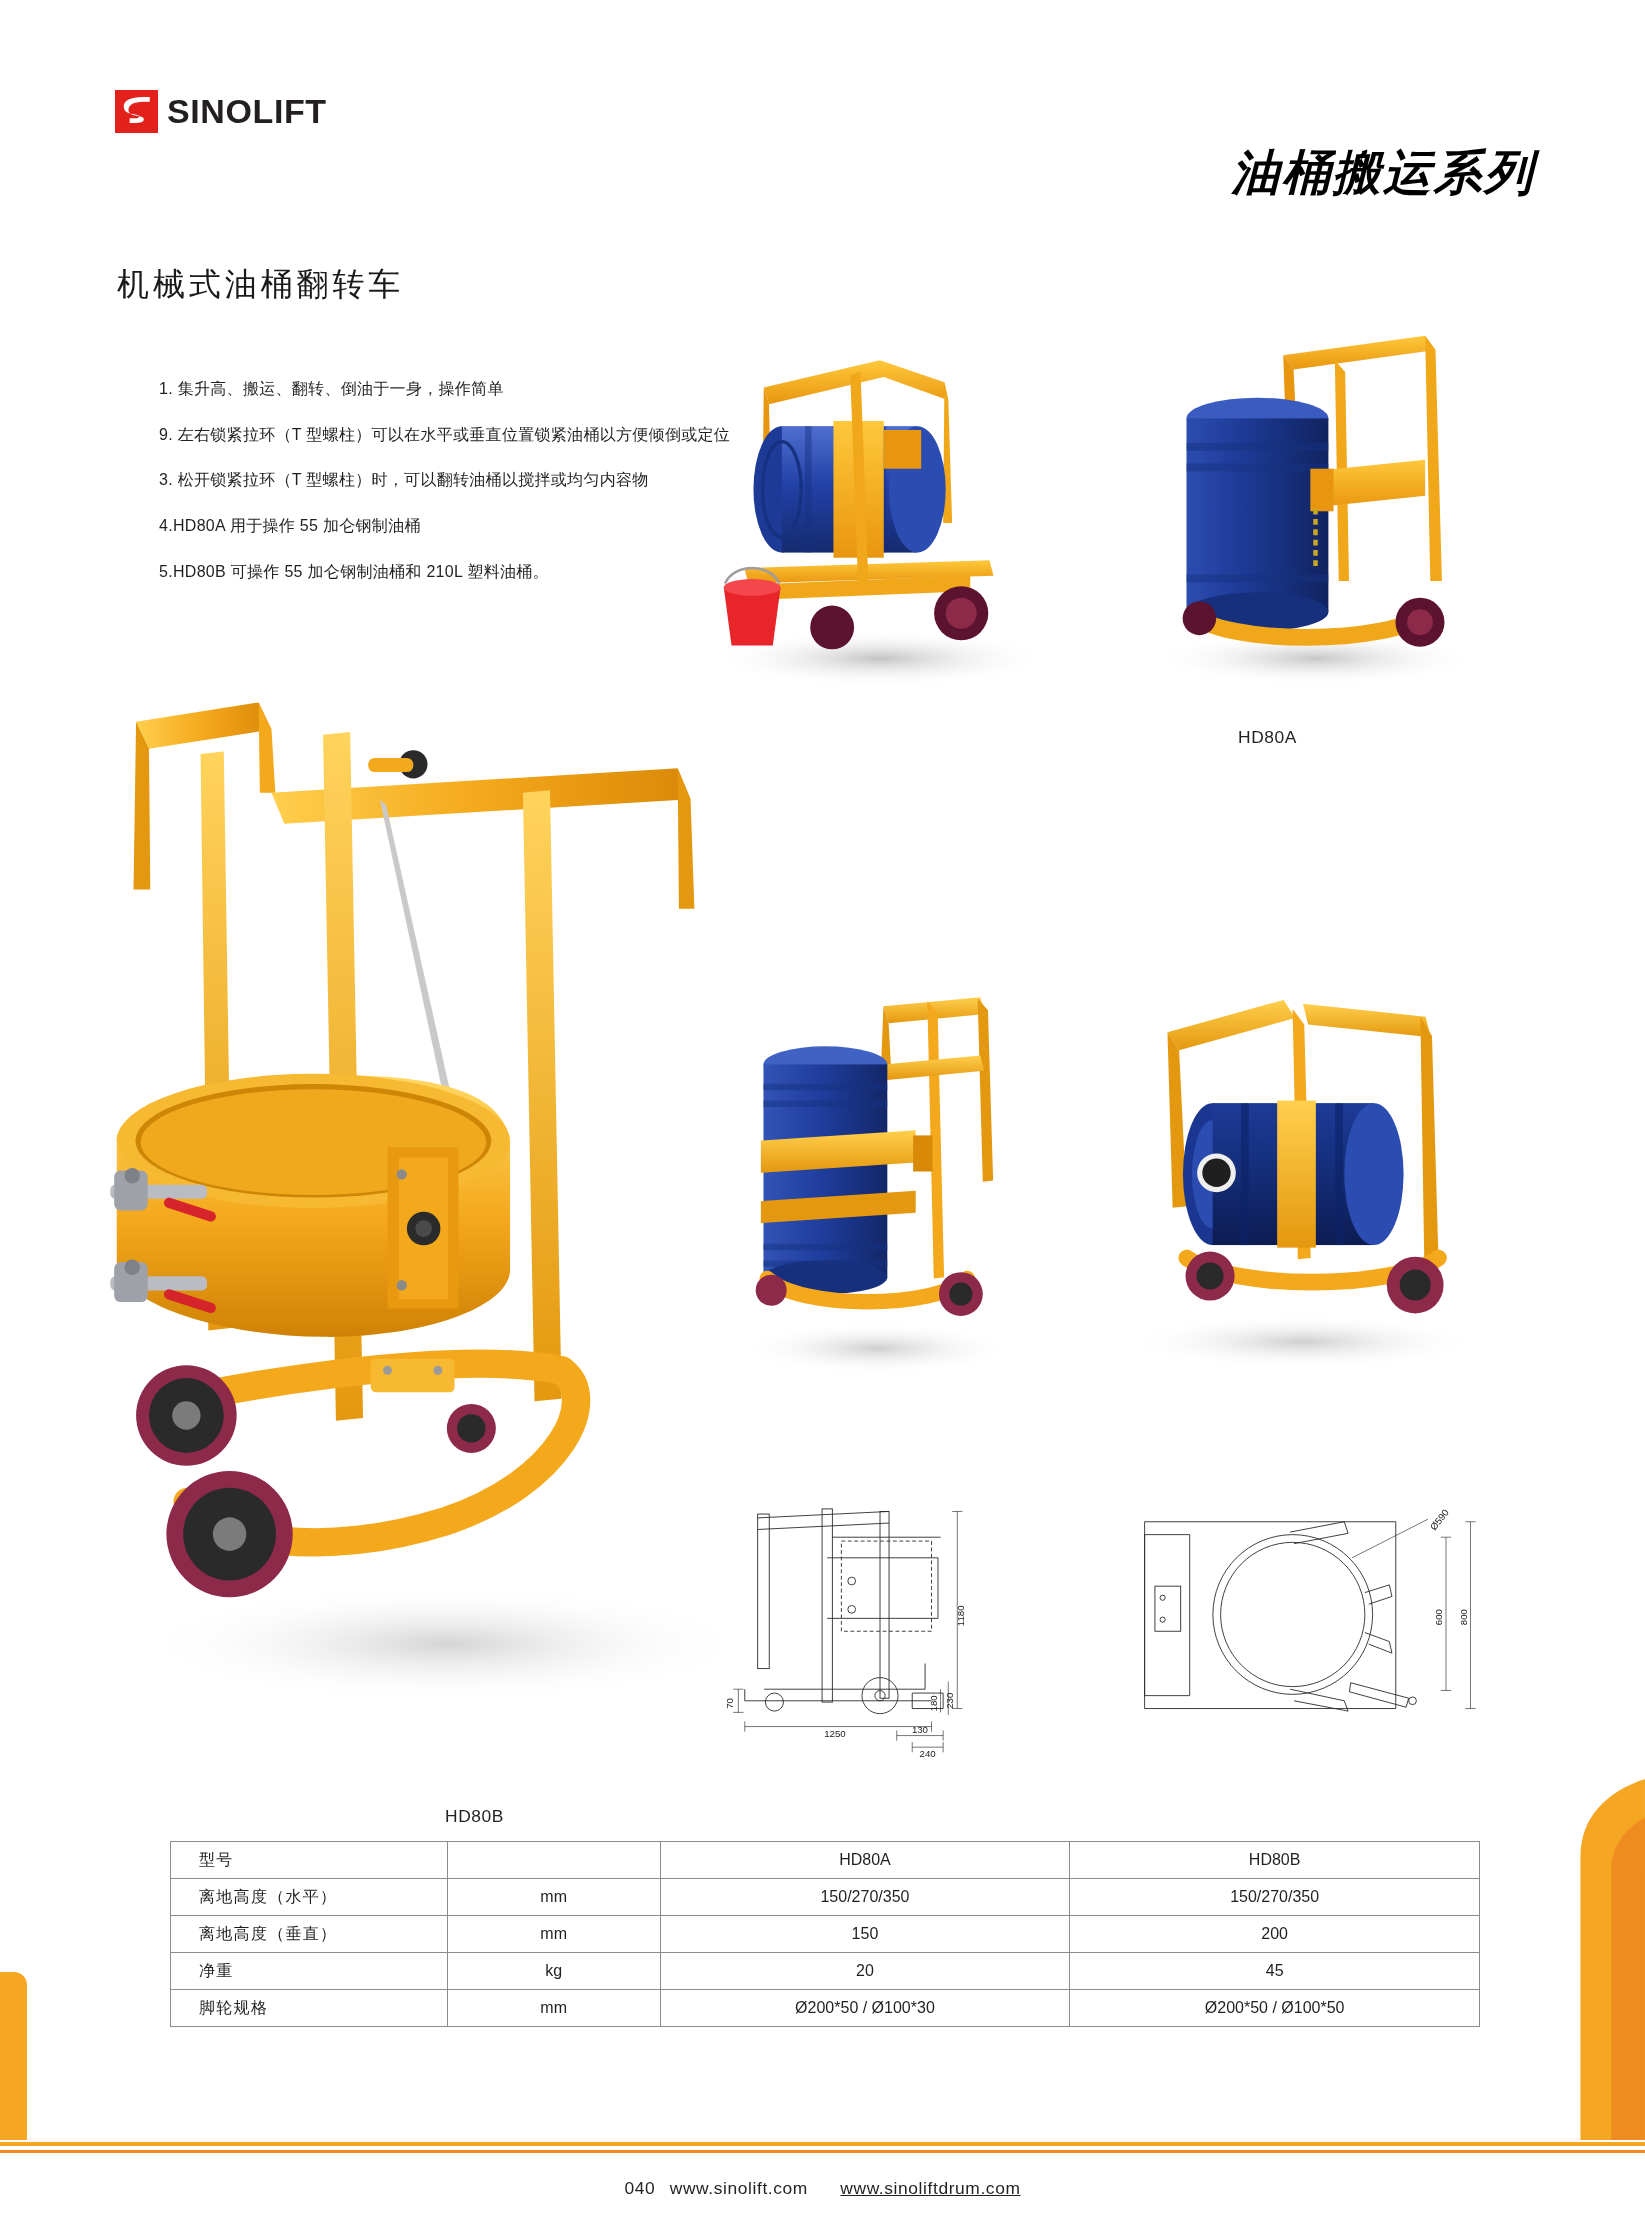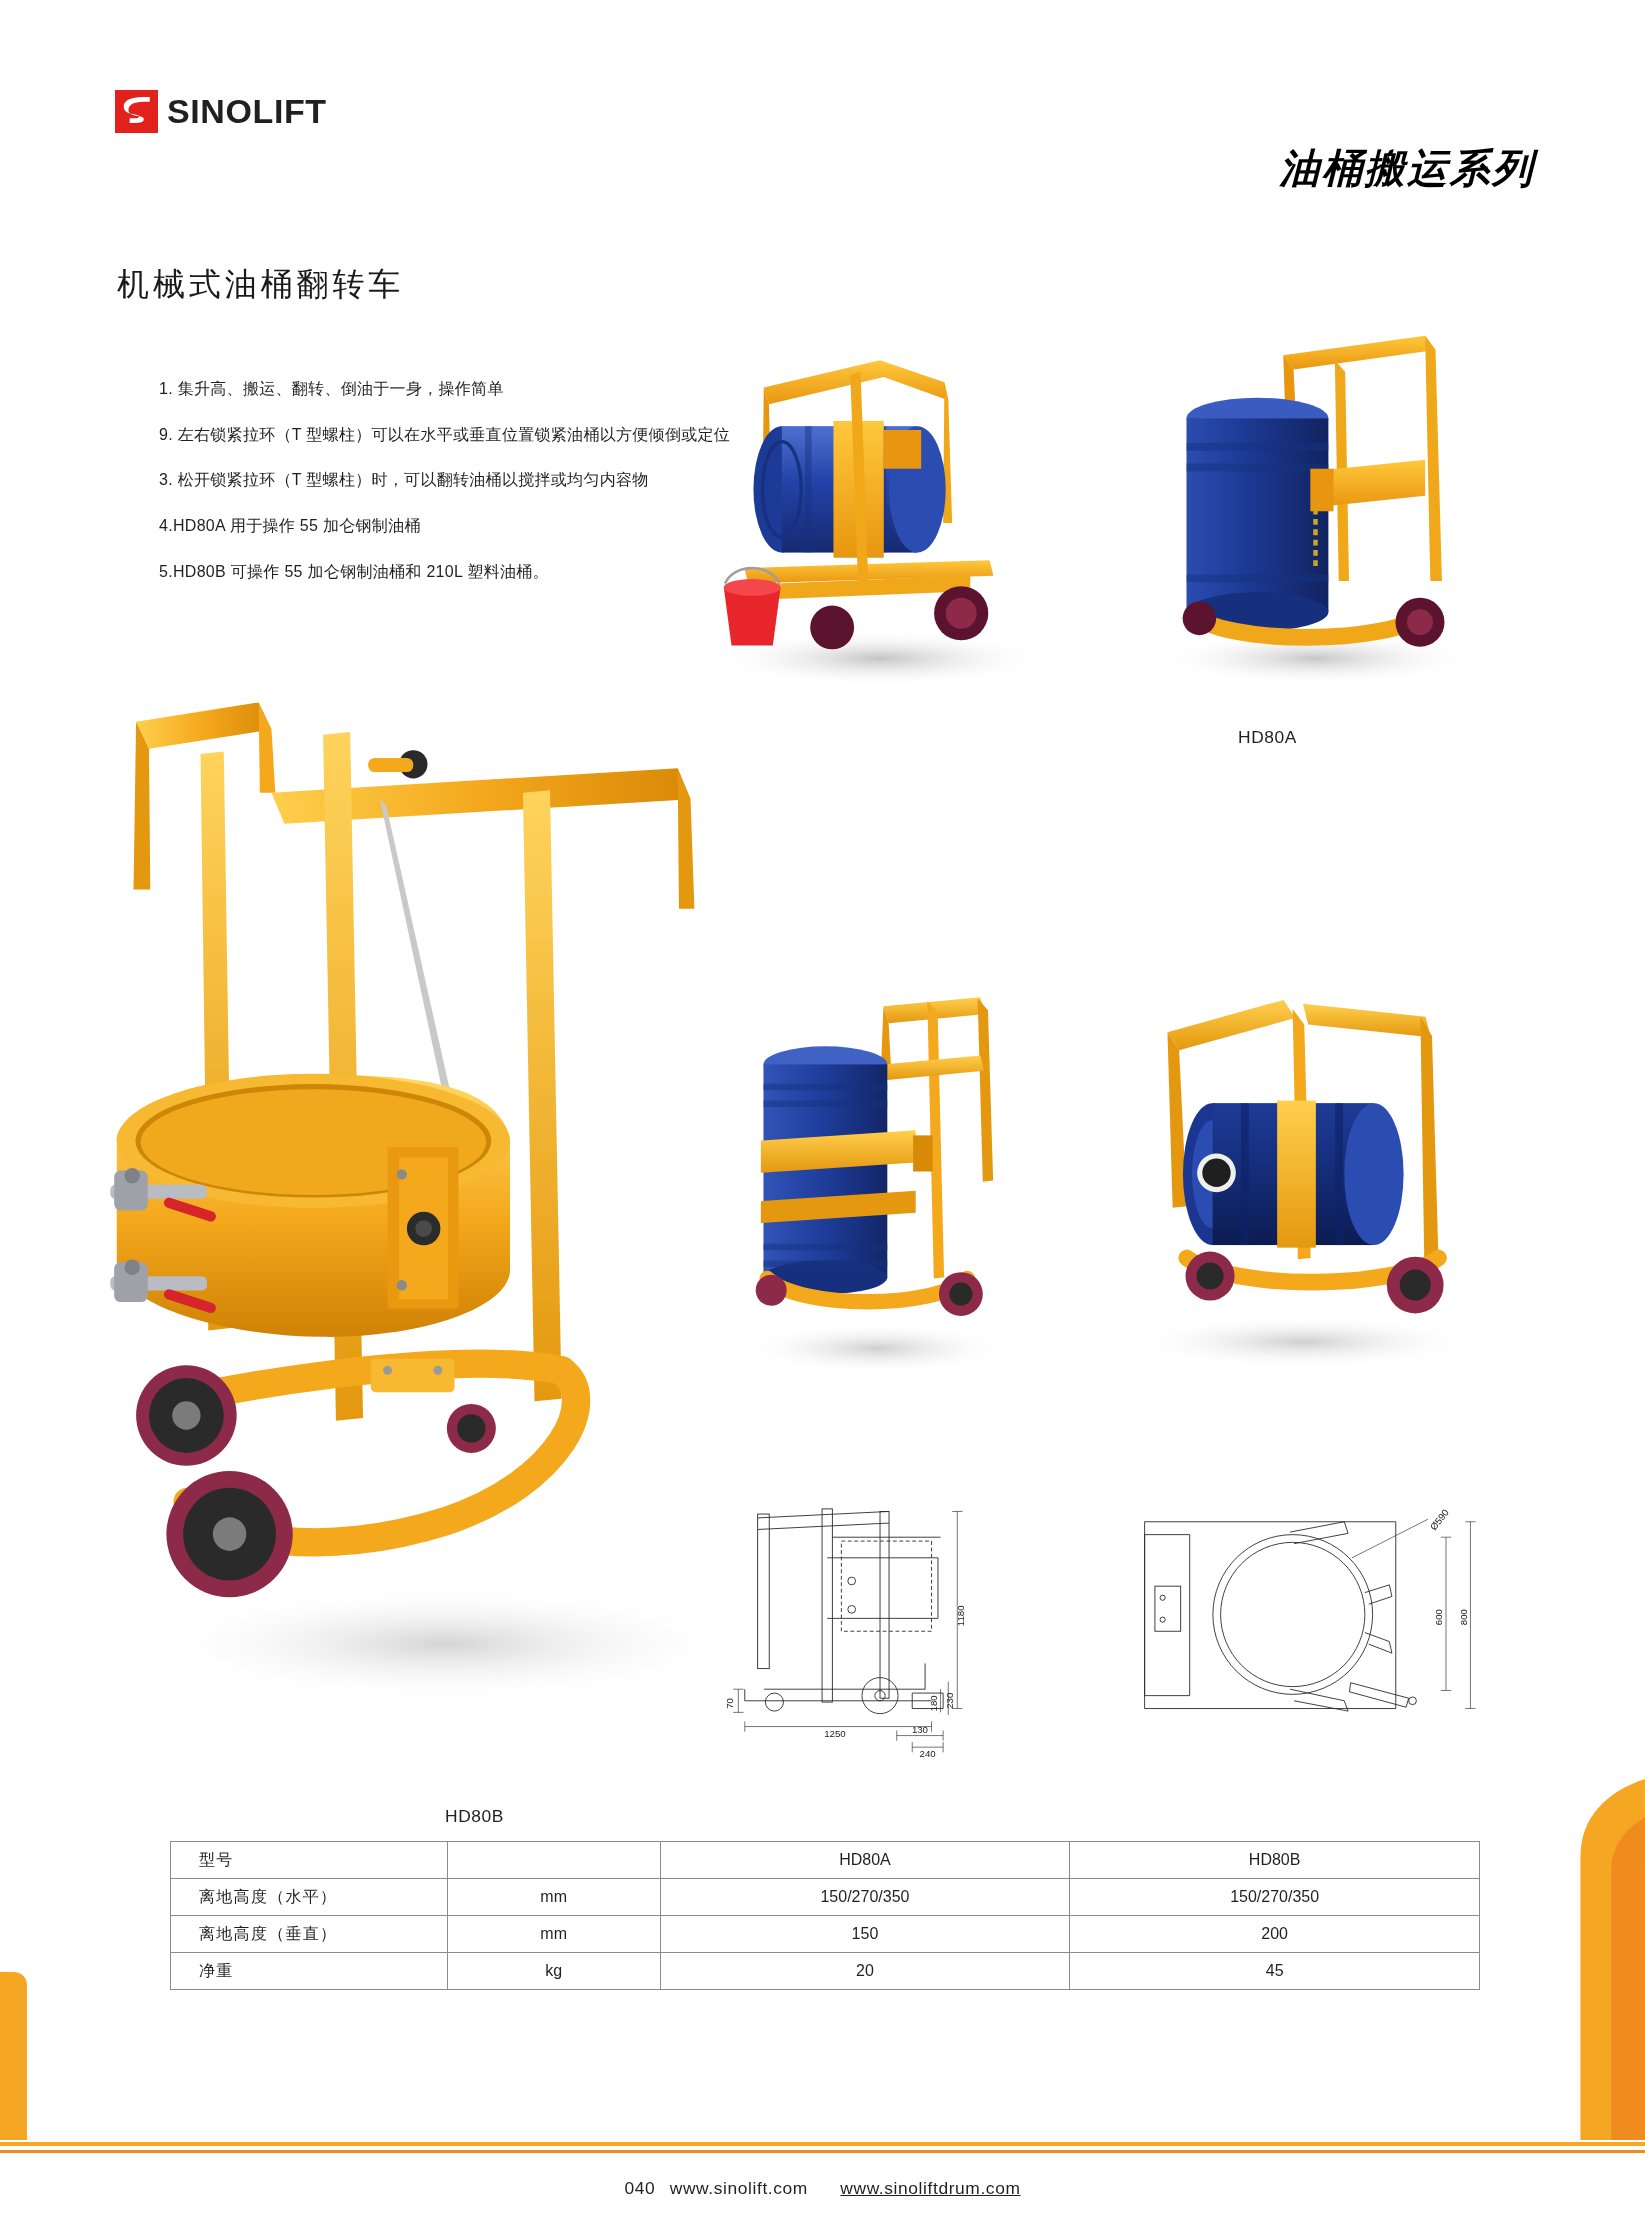--- a/index.html
+++ b/index.html
@@ -37,21 +37,21 @@
     font-weight: bold;
     letter-spacing: 0.6px;
     color: #231f20;
     font-family: "Liberation Sans", sans-serif;
   }
 
   .series-title {
     position: absolute;
     right: 110px;
     top: 141px;
-    font-size: 40px;
+    font-size: 48px;
     font-weight: bold;
     color: #000;
     letter-spacing: 2.6px;
     font-style: italic;
     white-space: nowrap;
   }
 
   
   .product-title {
     position: absolute;
@@ -602,20 +602,26 @@
       <td class="c-unit">mm</td>
       <td class="c-a">150</td>
       <td class="c-b">200</td>
     </tr>
     <tr>
       <td class="c-model">净重</td>
       <td class="c-unit">kg</td>
       <td class="c-a">20</td>
       <td class="c-b">45</td>
     </tr>
+    <tr>
+      <td class="c-model">脚轮规格</td>
+      <td class="c-unit">mm</td>
+      <td class="c-a">Ø200*50 / Ø100*30</td>
+      <td class="c-b">Ø200*50 / Ø100*50</td>
+    </tr>
   </tbody>
 </table>
 
 <div class="corner-shape">
   <svg width="142" height="361" viewBox="0 0 220 560">
     <path d="M220 0 L220 560 L120 560 L120 120 C120 60 160 20 220 0 Z" fill="#f5a623"></path>
     <path d="M220 60 L220 560 L168 560 L168 140 C168 104 190 76 220 60 Z" fill="#ef8b1f"></path>
   </svg>
 </div>
 <div class="left-sliver"></div>

